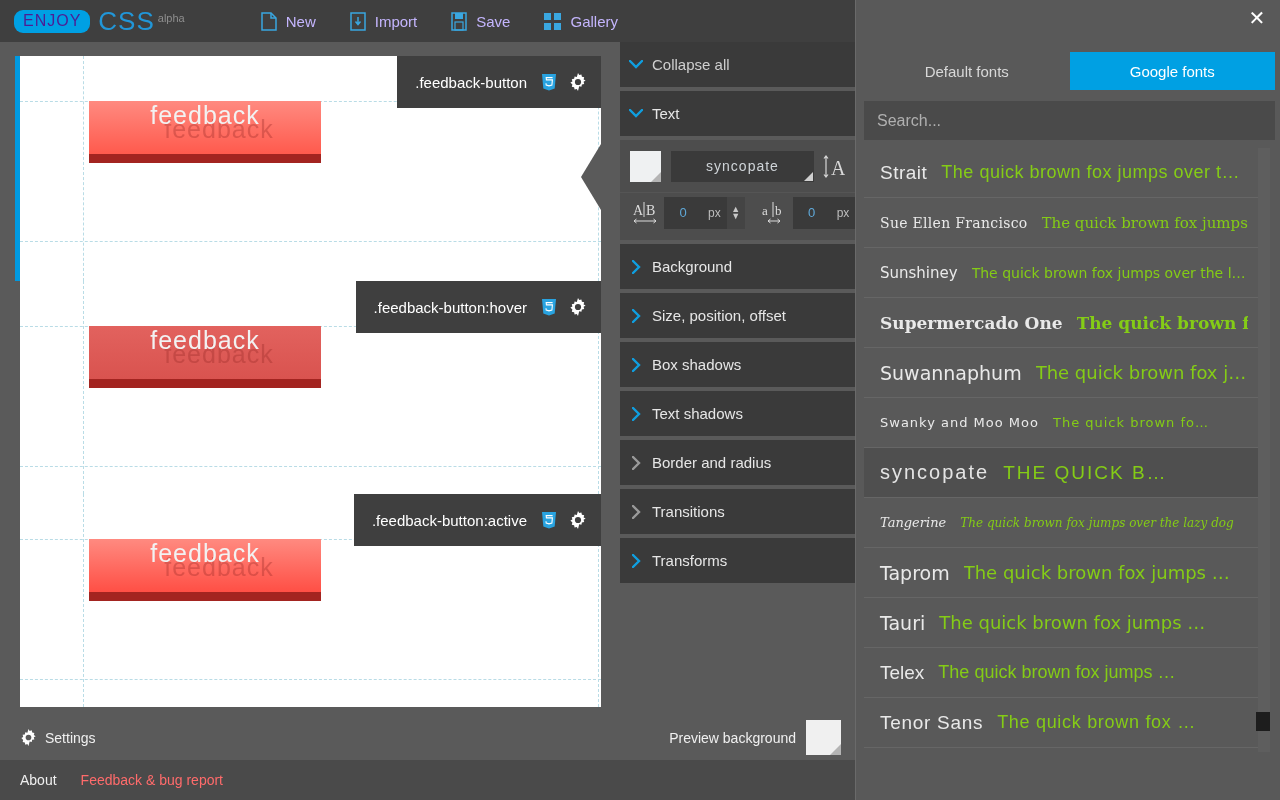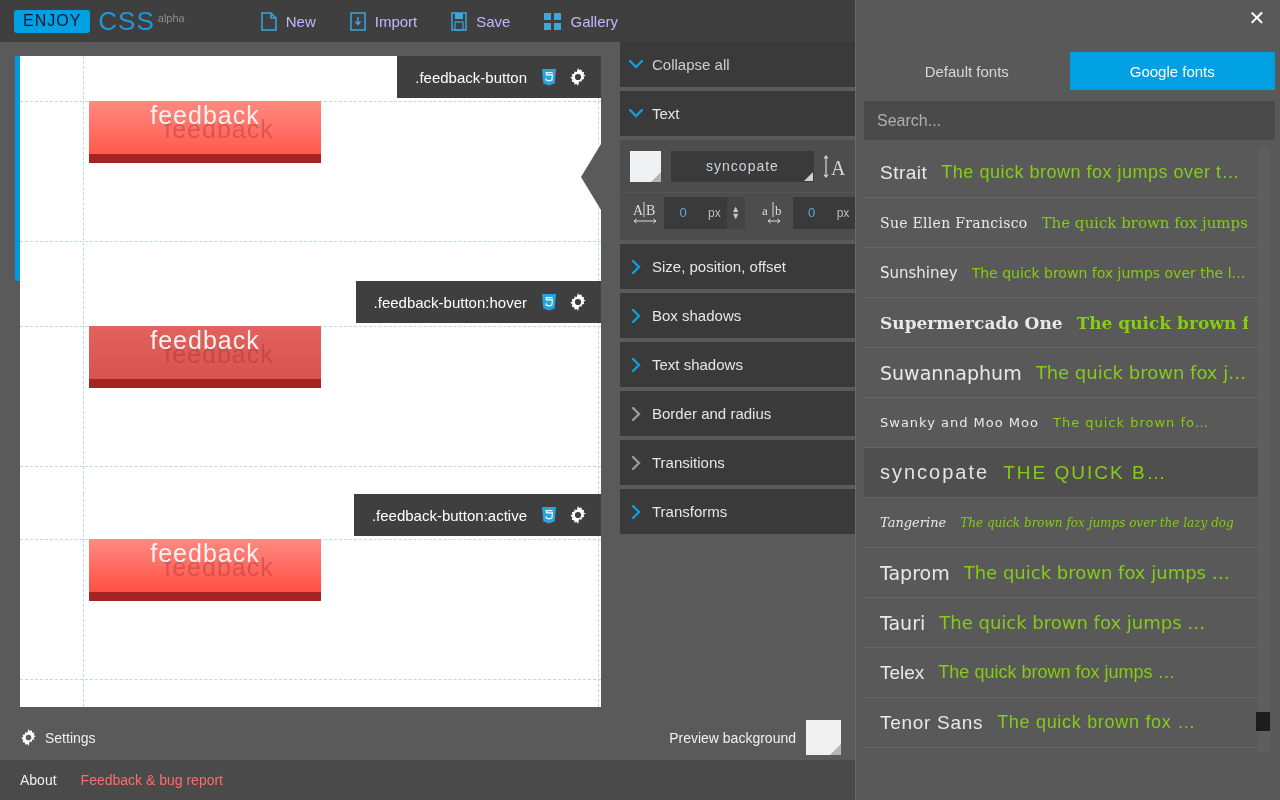--- a/index.html
+++ b/index.html
@@ -13,22 +13,22 @@
   }
 
   
   #topbar{
     position:absolute; left:0; top:0; width:1280px; height:42px;
     background:#3f3f3f;
     display:flex; align-items:center;
   }
   #logo{ display:flex; align-items:flex-start; margin-left:14px; }
   .logo-badge{
-    background:#00a0e3; color:#0f172a; font-size:16px; letter-spacing:1px;
-    padding:3px 9px 4px; border-radius:3px; line-height:1;
+    background:#00a0e3; color:#4c1d95; font-size:16px; letter-spacing:1px;
+    padding:3px 9px 4px; border-radius:9px; line-height:1;
     font-family:"Liberation Sans", sans-serif;
   }
   .logo-css{
     color:#2196d8; font-size:26px; line-height:0.85; margin-left:8px;
     letter-spacing:1px; font-weight:400;
   }
   .logo-alpha{ color:#8e8e8e; font-size:11px; margin-left:3px; margin-top:2px; }
 
   #topmenu{ display:flex; align-items:center; margin-left:76px; }
   .tm-item{
@@ -47,21 +47,21 @@
   }
   .preview-panel.selected{ border-left:5px solid #0099e0; left:15px; width:586px; }
   #pv1{ top:14px; height:225px; }
   #pv2{ top:239px; height:213px; }
   #pv3{ top:452px; height:213px; }
 
   .guide-v{ position:absolute; top:0; bottom:0; width:0; border-left:1px dashed #b9dce6; }
   .guide-h{ position:absolute; left:0; right:0; height:0; border-top:1px dashed #b9dce6; }
 
   .sel-label{
-    position:absolute; top:0; right:0; height:42px; background:#3f3f3f;
+    position:absolute; top:0; right:0; height:52px; background:#3f3f3f;
     display:flex; align-items:center; padding:0 14px 0 18px; color:#fff;
     font-size:15px; white-space:nowrap;
   }
   .sel-label .lbl{ margin-right:14px; }
   .sel-label .css3{ margin-right:12px; display:flex; }
   .sel-label .gear{ display:flex; }
 
   .fb-btn{
     position:absolute;
     width:232px; height:62px;
@@ -443,20 +443,28 @@
       </div>
     </div>
   </div>
 
   <div class="acc-head">
     <span class="arrow">
       <svg width="9" height="14" viewBox="0 0 9 14">
           <path d="M1 1l6 6-6 6" fill="none" stroke="#0f9fe0" stroke-width="2.4" stroke-linecap="round"></path>
         </svg>
     </span>
+    <span class="t">Background</span>
+  </div>
+  <div class="acc-head">
+    <span class="arrow">
+      <svg width="9" height="14" viewBox="0 0 9 14">
+          <path d="M1 1l6 6-6 6" fill="none" stroke="#0f9fe0" stroke-width="2.4" stroke-linecap="round"></path>
+        </svg>
+    </span>
     <span class="t">Size, position, offset</span>
   </div>
   <div class="acc-head">
     <span class="arrow">
       <svg width="9" height="14" viewBox="0 0 9 14">
           <path d="M1 1l6 6-6 6" fill="none" stroke="#0f9fe0" stroke-width="2.4" stroke-linecap="round"></path>
         </svg>
     </span>
     <span class="t">Box shadows</span>
   </div>

